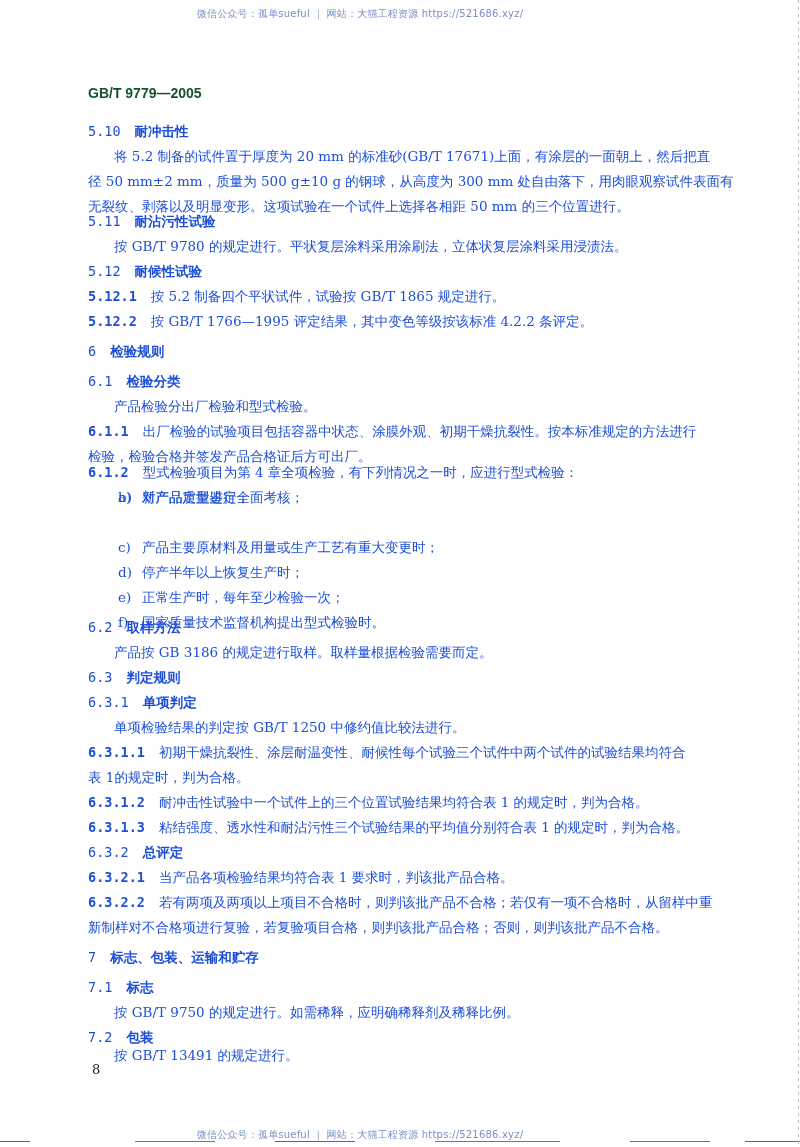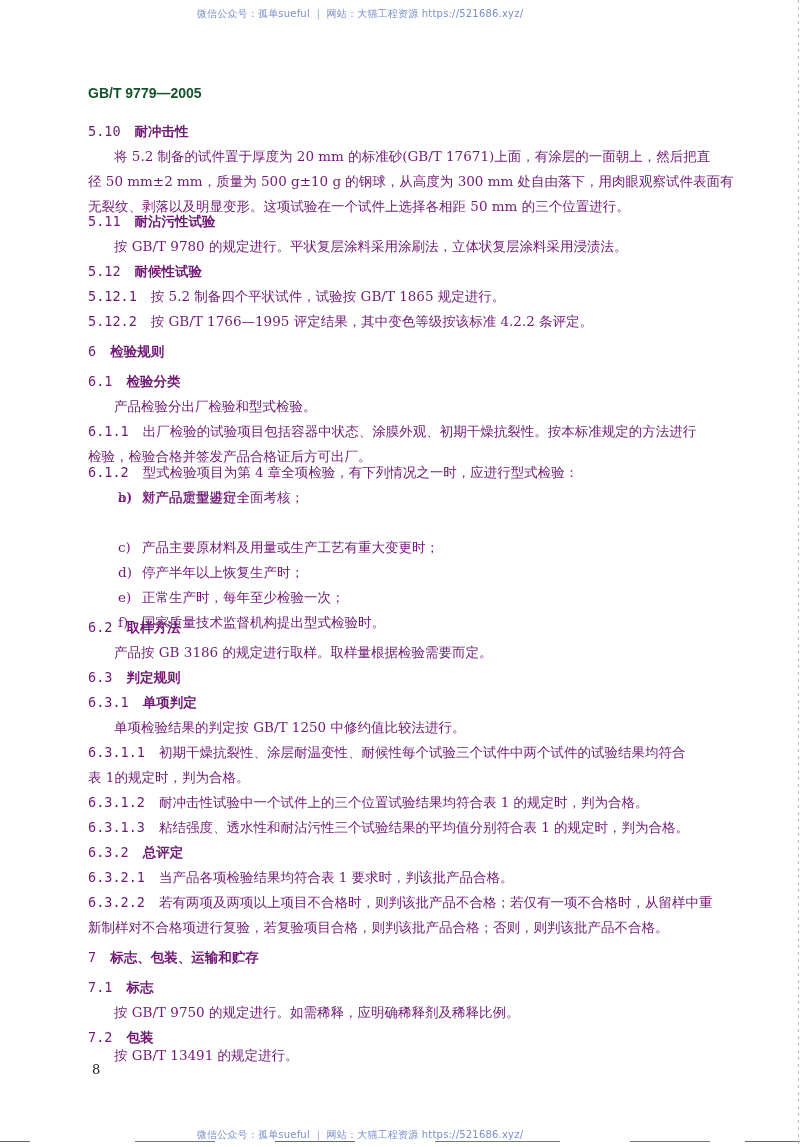--- a/index.html
+++ b/index.html
@@ -11,25 +11,25 @@
     position: absolute; left: 0; width: 720px; text-align: center;
     font-family: "DejaVu Sans", sans-serif; font-size: 10px; color: #7a8fc8; letter-spacing: 0.2px;
   }
   .wm-top { top: 7px; }
   .wm-bottom { top: 1128px; }
   .page-header {
     position: absolute; left: 88px; top: 85px;
     font-family: "Liberation Sans", sans-serif; font-weight: bold; font-size: 14px; color: #14532d;
   }
   .line {
-    position: absolute; left: 88px; font-size: 13.5px; line-height: 18px; white-space: nowrap; color: #701a75;
+    position: absolute; left: 88px; font-size: 13.5px; line-height: 18px; white-space: nowrap; color: #1d4ed8;
   }
   .heading { font-family: "DejaVu Sans", sans-serif; font-weight: bold; font-size: 13.5px; }
   .heading .num { font-family: "DejaVu Sans Mono", monospace; font-weight: normal; margin-right: 14px; }
-  .sub .num { font-family: "DejaVu Sans Mono", monospace; font-weight: normal; margin-right: 14px; }
+  .sub .num { font-family: "DejaVu Sans Mono", monospace; font-weight: bold; margin-right: 14px; }
   .indent { left: 114px; text-align: center; }
   .item { left: 118px; }
   .item .mark { display: inline-block; width: 24px; }
   .page-number {
     position: absolute; left: 92px; top: 1062px; font-size: 13px; font-family: "DejaVu Serif", serif;
   }
   .right-edge {
     position: absolute; right: 1px; top: 0; width: 1px; height: 1147px;
     background: repeating-linear-gradient(to bottom, #bbb 0 3px, transparent 3px 7px);
   }

